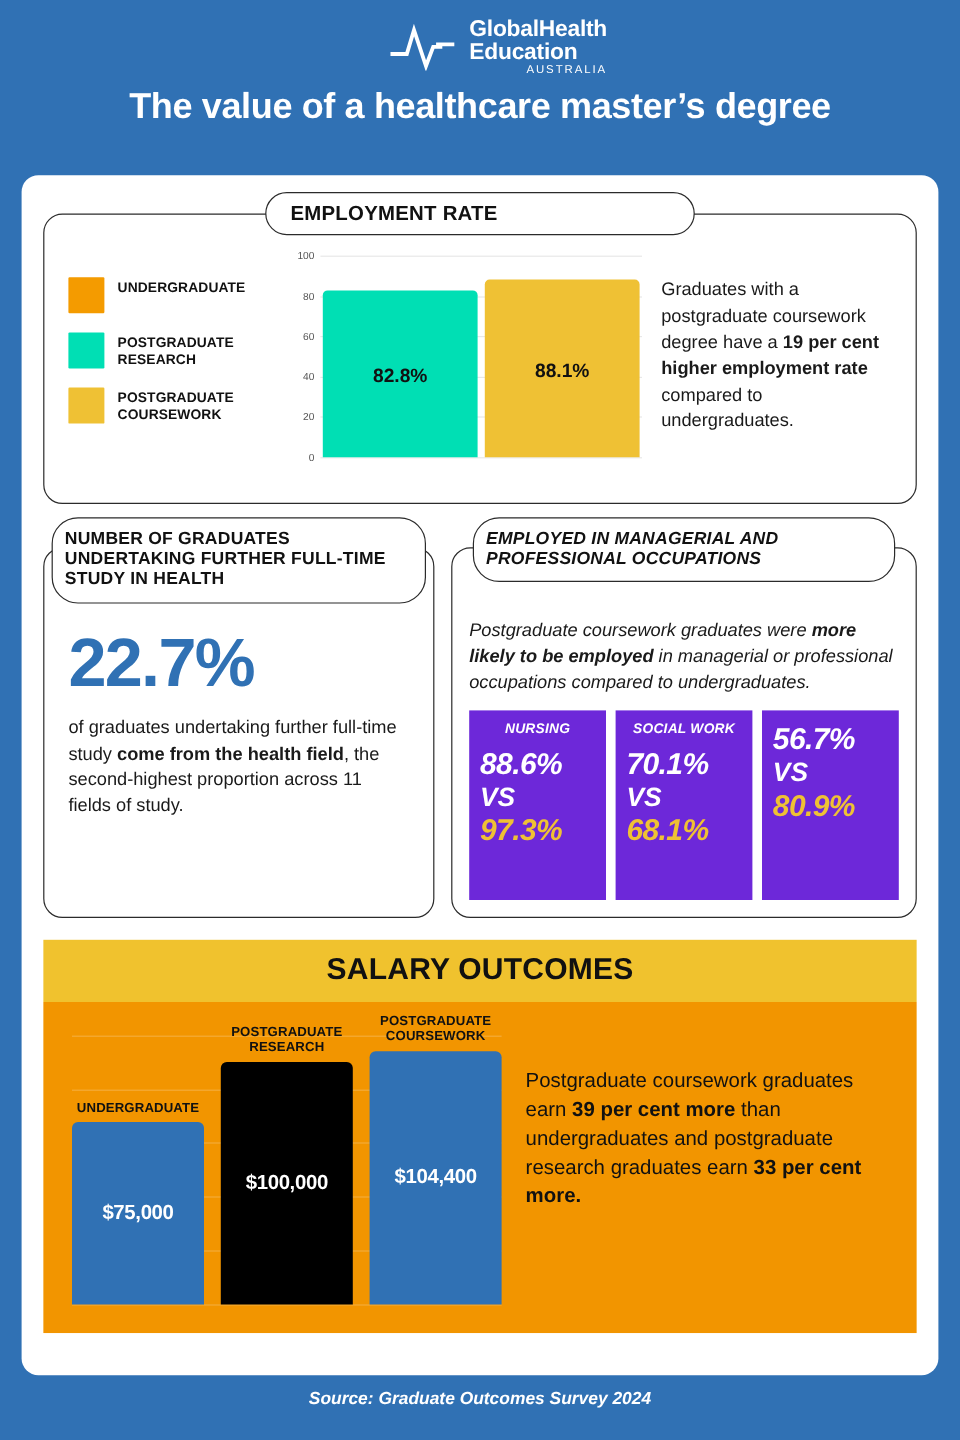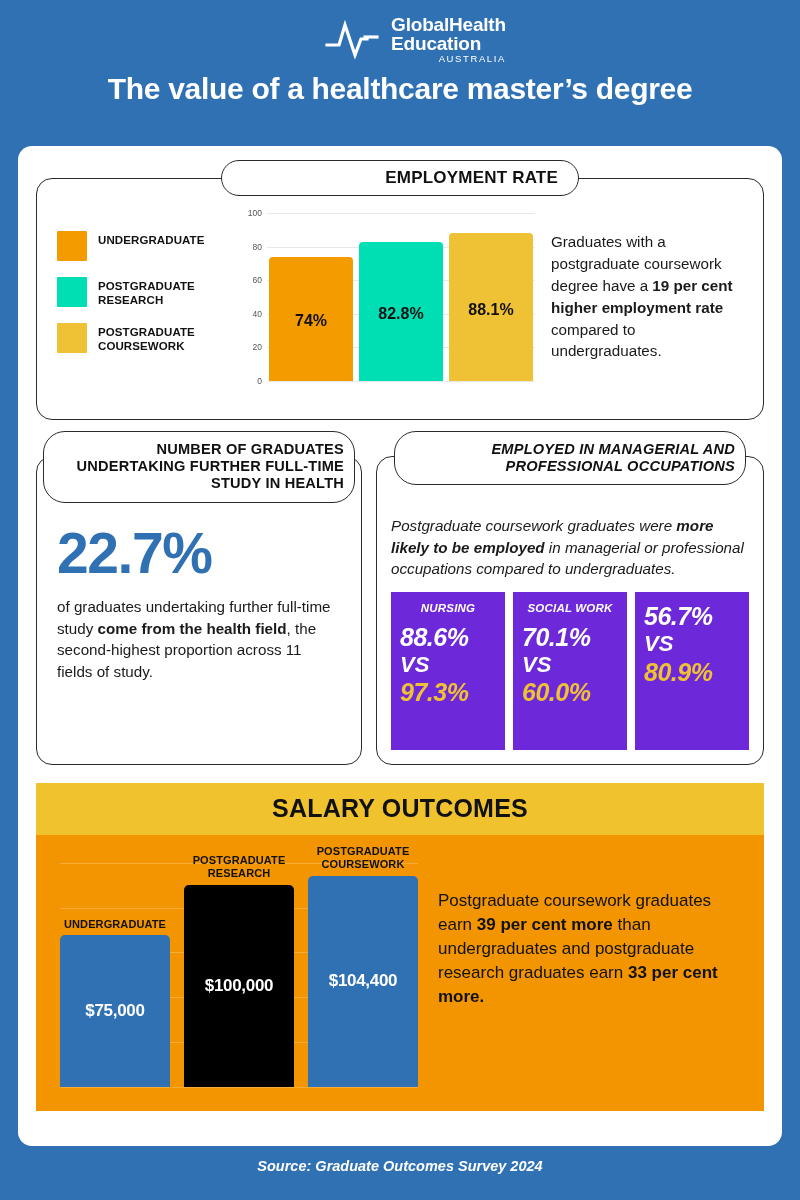--- a/index.html
+++ b/index.html
@@ -97,21 +97,21 @@
   .pill {
     position: absolute;
     top: -19px;
     border: 1.6px solid #2b2b2b;
     border-radius: 22px;
     background: #ffffff;
     padding: 7px 20px;
     font-size: 17px;
     font-weight: bold;
     color: #111;
-    text-align: right;
+    text-align: left;
     letter-spacing: 0.2px;
     line-height: 1.18;
     box-sizing: border-box;
   }
 
   
   .employment-card {
     height: 242px;
     margin: 20px 6px 0 6px;
     padding: 26px 14px 10px 14px;
@@ -492,25 +492,20 @@
         <div class="grid">
           <span class="grid-line" style="top:0%"></span>
           <span class="grid-line" style="top:20%"></span>
           <span class="grid-line" style="top:40%"></span>
           <span class="grid-line" style="top:60%"></span>
           <span class="grid-line" style="top:80%"></span>
           <span class="grid-line" style="top:100%"></span>
         </div>
         <div class="bars">
           <div class="bar-wrap">
-            <div class="bar" id="emp-bar-0" style="background: rgb(244, 155, 0); height: 74%;">
-              <span class="bar-value">74%</span>
-            </div>
-          </div>
-          <div class="bar-wrap">
             <div class="bar" id="emp-bar-1" style="background: rgb(0, 223, 180); height: 82.8%;">
               <span class="bar-value">82.8%</span>
             </div>
           </div>
           <div class="bar-wrap">
             <div class="bar" id="emp-bar-2" style="background: rgb(239, 193, 52); height: 88.1%;">
               <span class="bar-value">88.1%</span>
             </div>
           </div>
         </div>
@@ -540,21 +535,21 @@
           <div class="occ-box">
             <div class="occ-title">NURSING</div>
             <div class="occ-a">88.6%</div>
             <div class="occ-vs">VS</div>
             <div class="occ-b">97.3%</div>
           </div>
           <div class="occ-box">
             <div class="occ-title">SOCIAL WORK</div>
             <div class="occ-a">70.1%</div>
             <div class="occ-vs">VS</div>
-            <div class="occ-b">60.0%</div>
+            <div class="occ-b">68.1%</div>
           </div>
           <div class="occ-box">
             <div class="occ-a">56.7%</div>
             <div class="occ-vs">VS</div>
             <div class="occ-b">80.9%</div>
           </div>
         </div>
       </div>
 
     </div>

